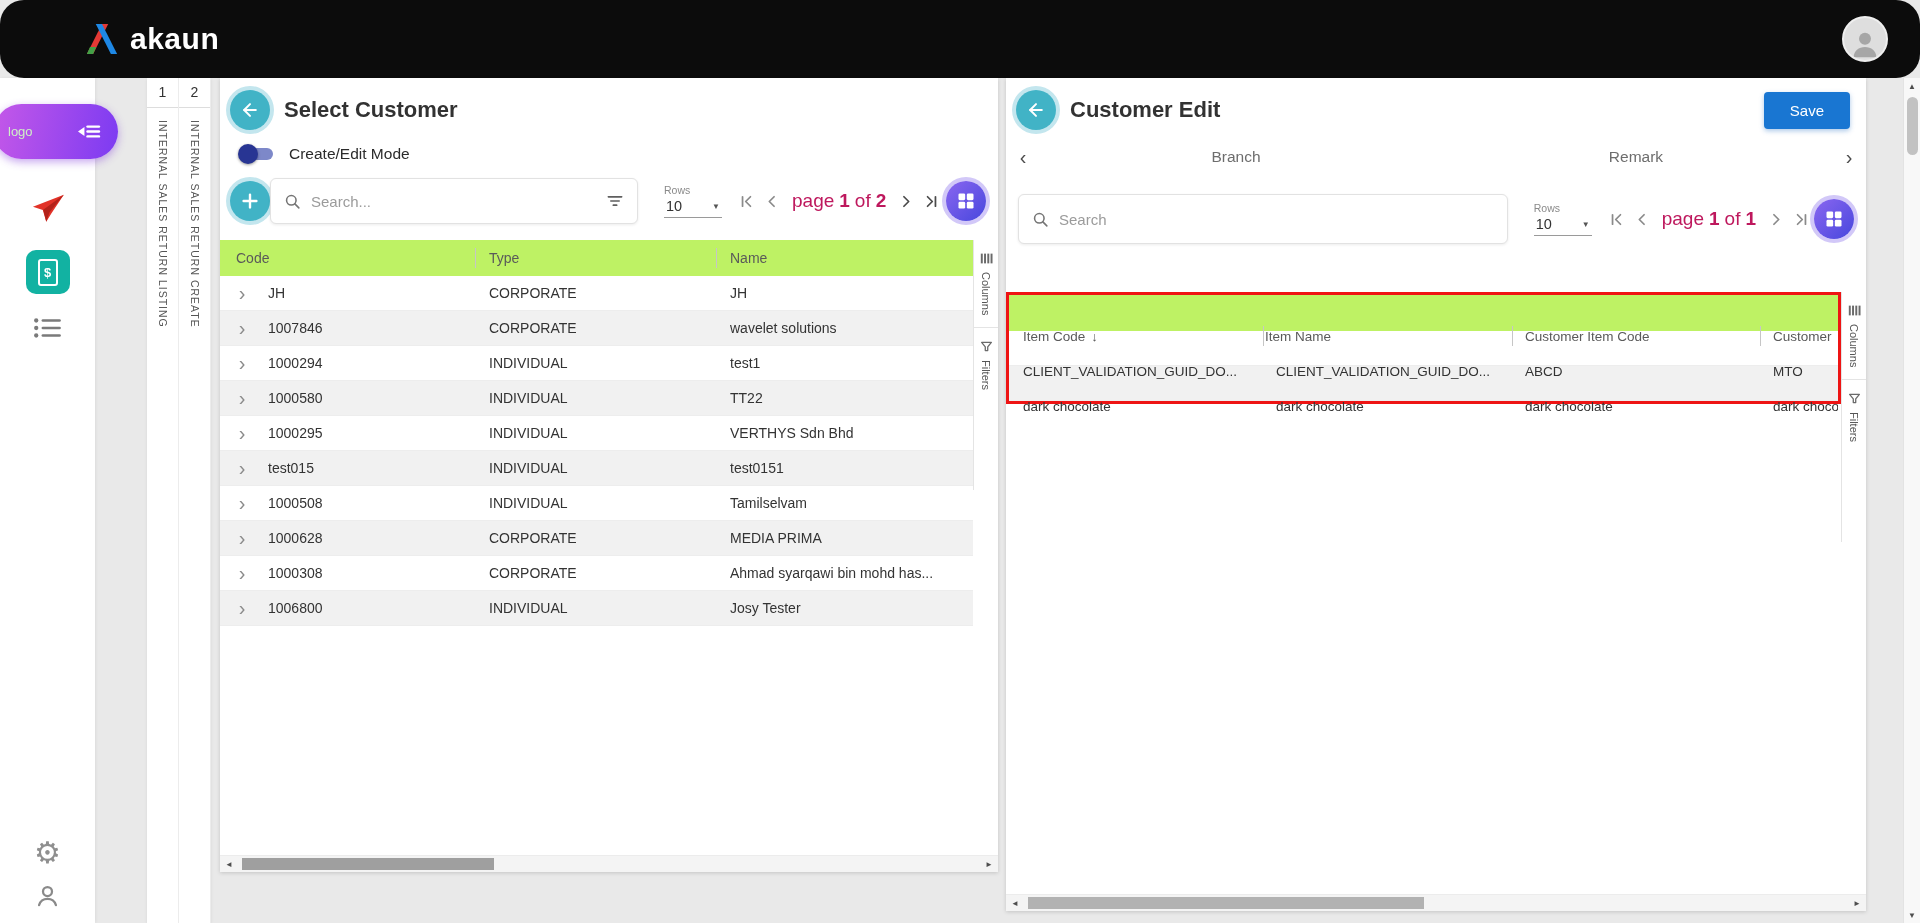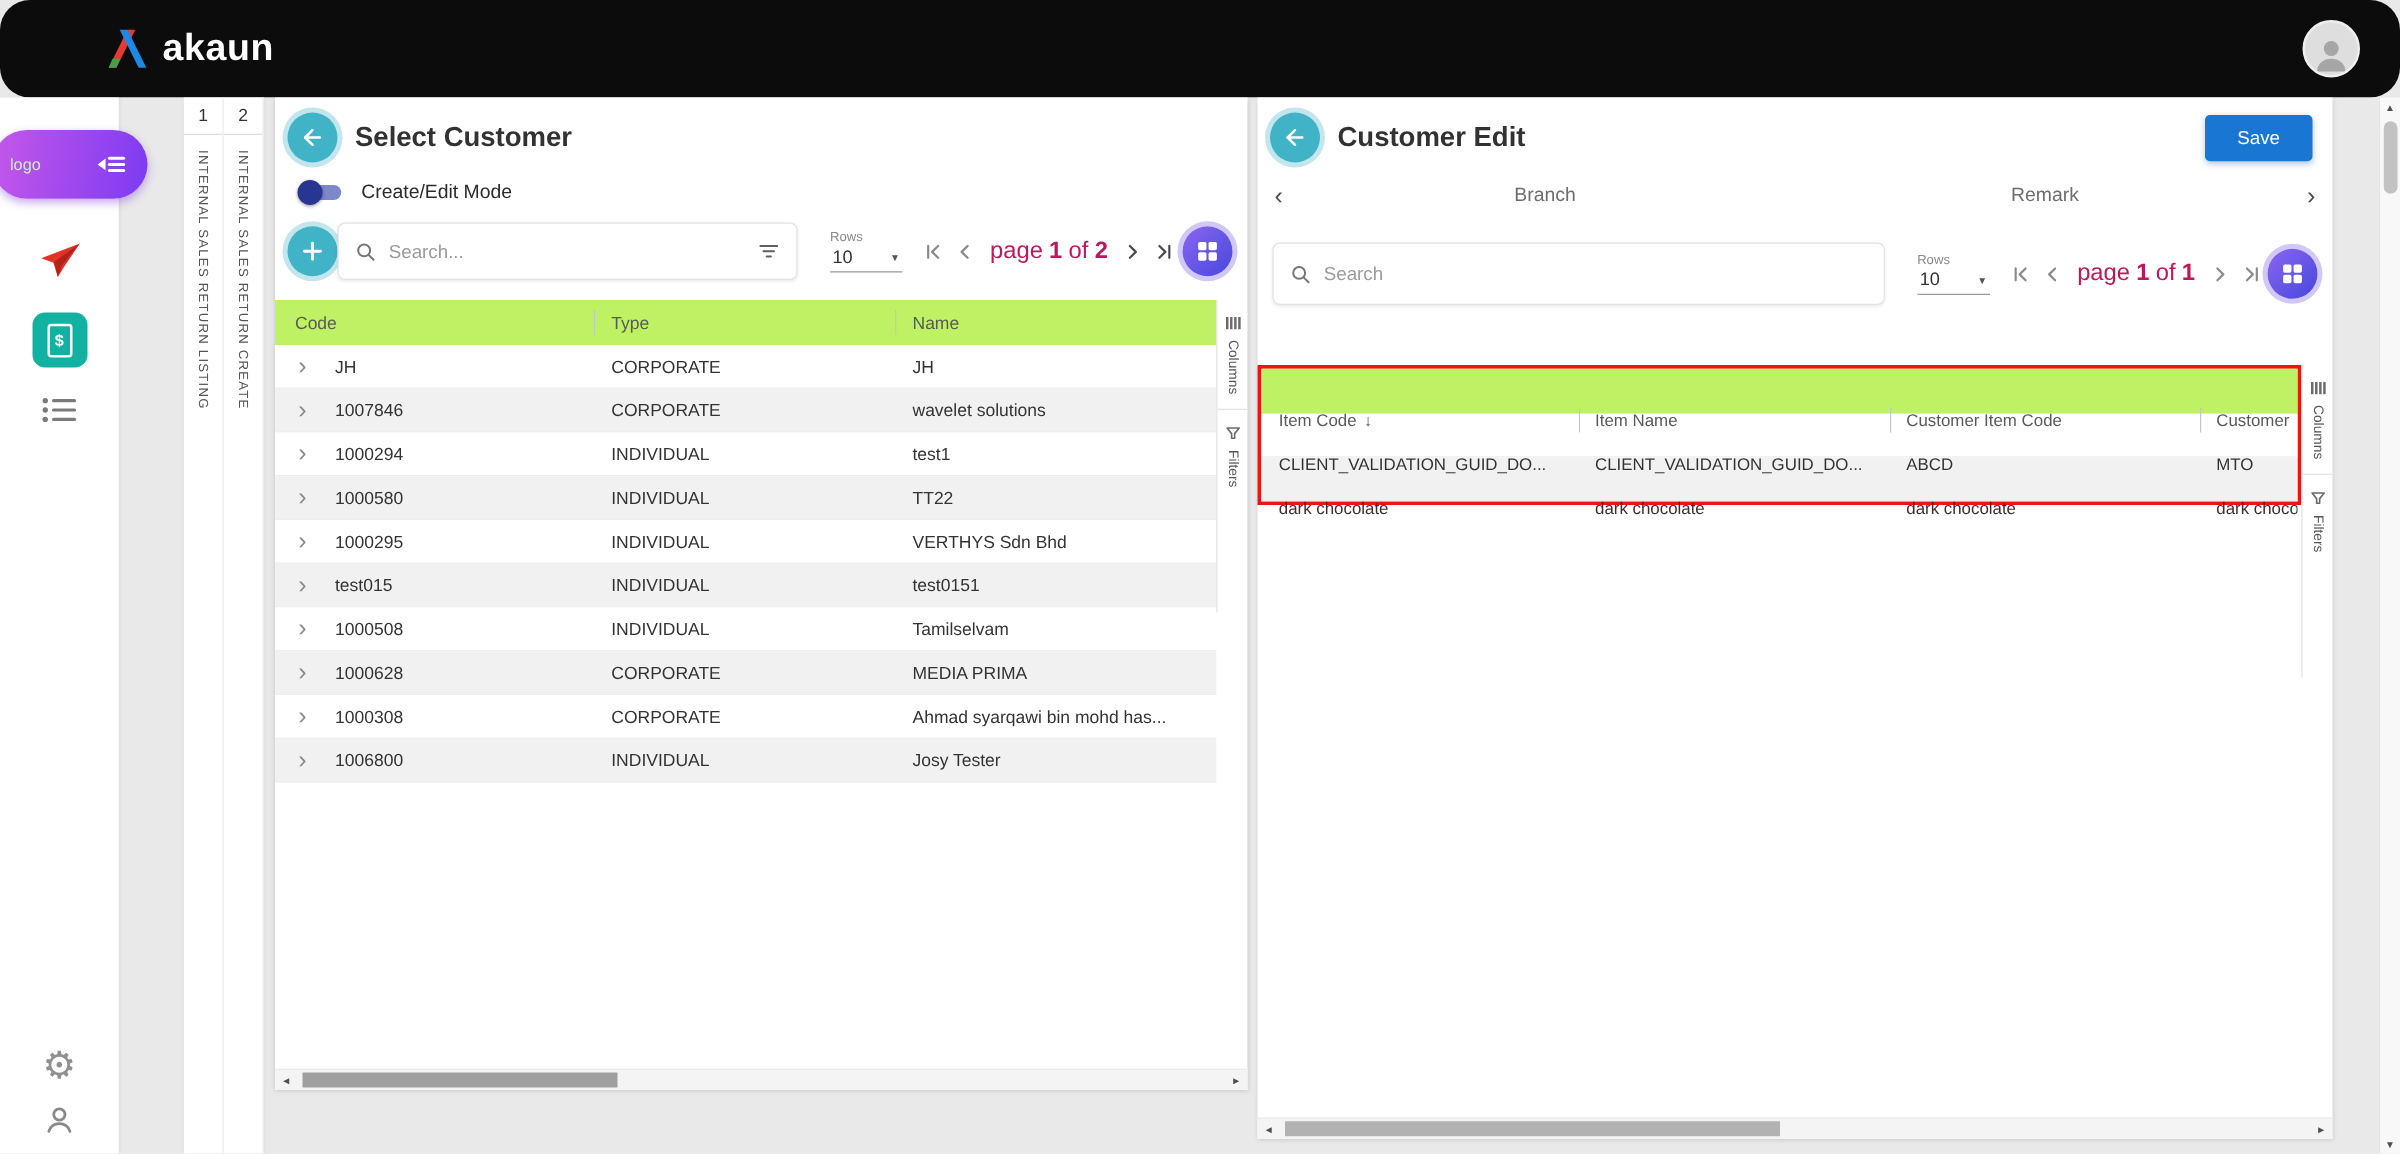--- a/index.html
+++ b/index.html
@@ -104,21 +104,21 @@
   .lp .tbody .trow:nth-child(even){background:#f1f1f1;}
   .rp .tbody .trow:nth-child(even){background:#f1f1f1;}
   .trow.selected{background:#a9def8;}
   .cell{white-space:nowrap;overflow:hidden;}
   .chev{width:44px;display:flex;justify-content:center;color:#8a8a8a;font-size:20px;line-height:1;flex:0 0 auto;}
 
   .hc1{width:255px;padding-left:16px;}  .hc2{width:241px;padding-left:14px;}  .hc3{flex:1;padding-left:14px;}
   .lc1{width:211px;padding-left:4px;}   .lc2{width:241px;padding-left:14px;}  .lc3{flex:1;padding-left:14px;}
 
   .red-box{border:3px solid #ee1414;}
-  .rh1{width:254px;padding-left:14px;}  .rh2{width:249px;padding-left:13px;}  .rh3{width:248px;padding-left:13px;}  .rh4{flex:1;padding-left:13px;}
+  .rh1{width:254px;padding-left:14px;}  .rh2{width:249px;padding-left:2px;}  .rh3{width:248px;padding-left:13px;}  .rh4{flex:1;padding-left:13px;}
   .rc1{width:254px;padding-left:14px;}  .rc2{width:249px;padding-left:13px;}  .rc3{width:248px;padding-left:13px;}  .rc4{flex:1;padding-left:13px;}
   .rp .th,.rp .cell{font-size:13.5px;margin-top:46px;}
 
   
   .side-strip{width:25px;display:flex;flex-direction:column;align-items:center;border-left:1px solid #e4e4e4;height:250px;flex:0 0 auto;}
   .strip-sec{display:flex;flex-direction:column;align-items:center;gap:7px;padding:12px 0;width:100%;cursor:pointer;}
   .strip-sec + .strip-sec{border-top:1px solid #e4e4e4;}
   .vlabel{writing-mode:vertical-rl;font-size:11px;color:#555;}
 
   

